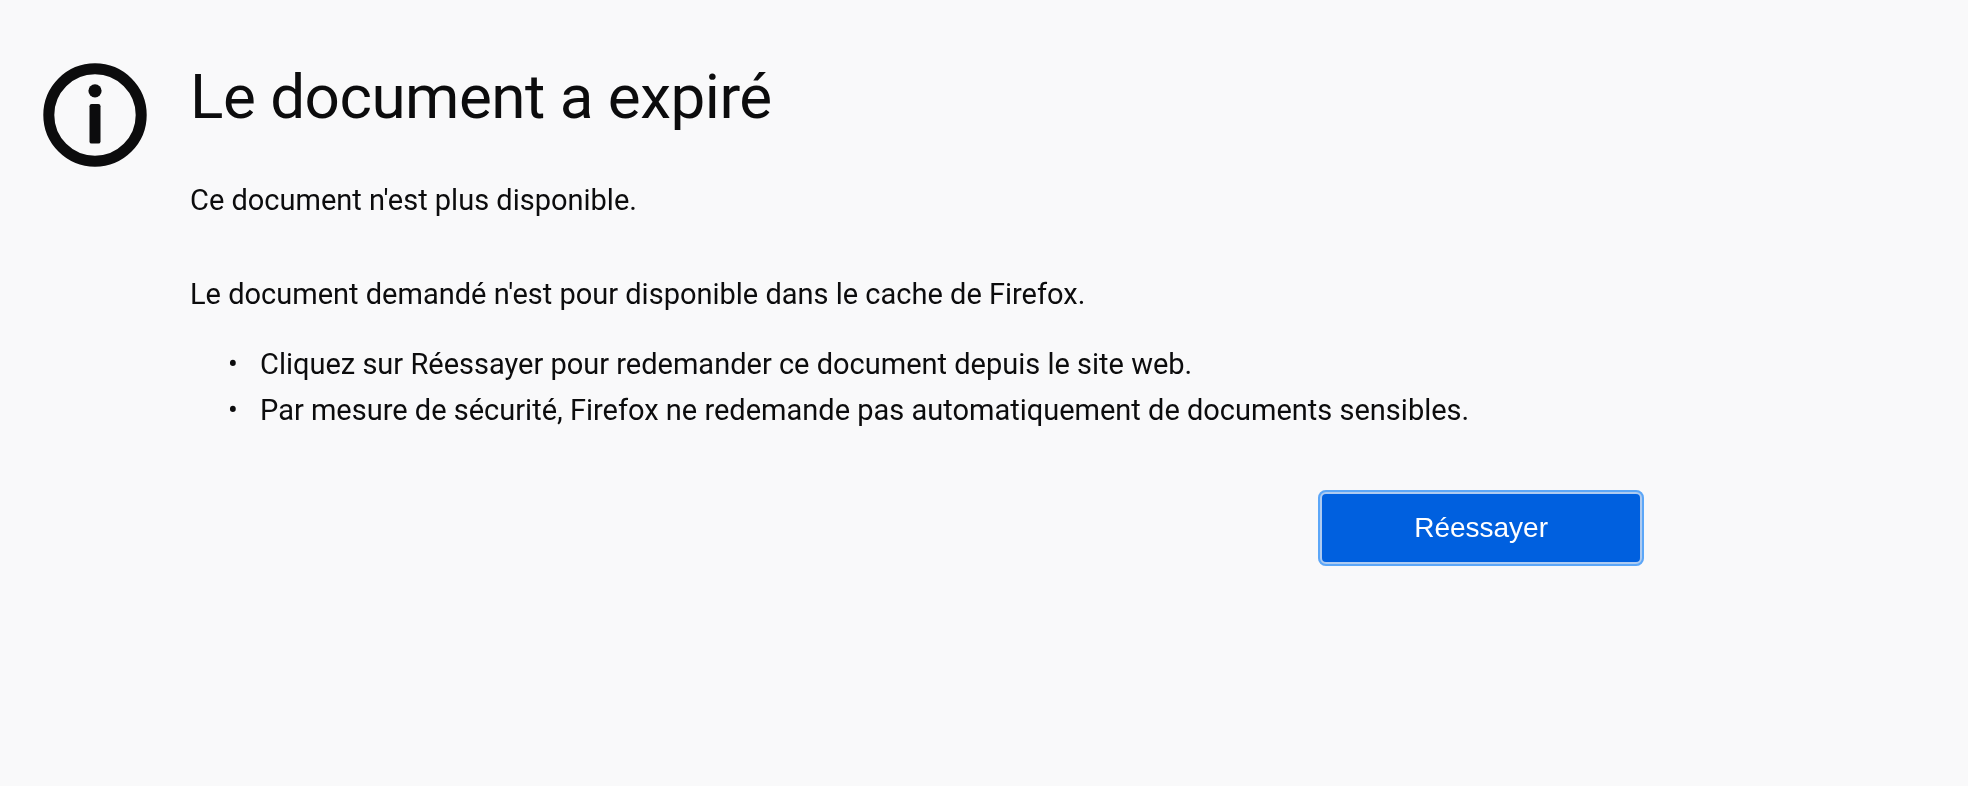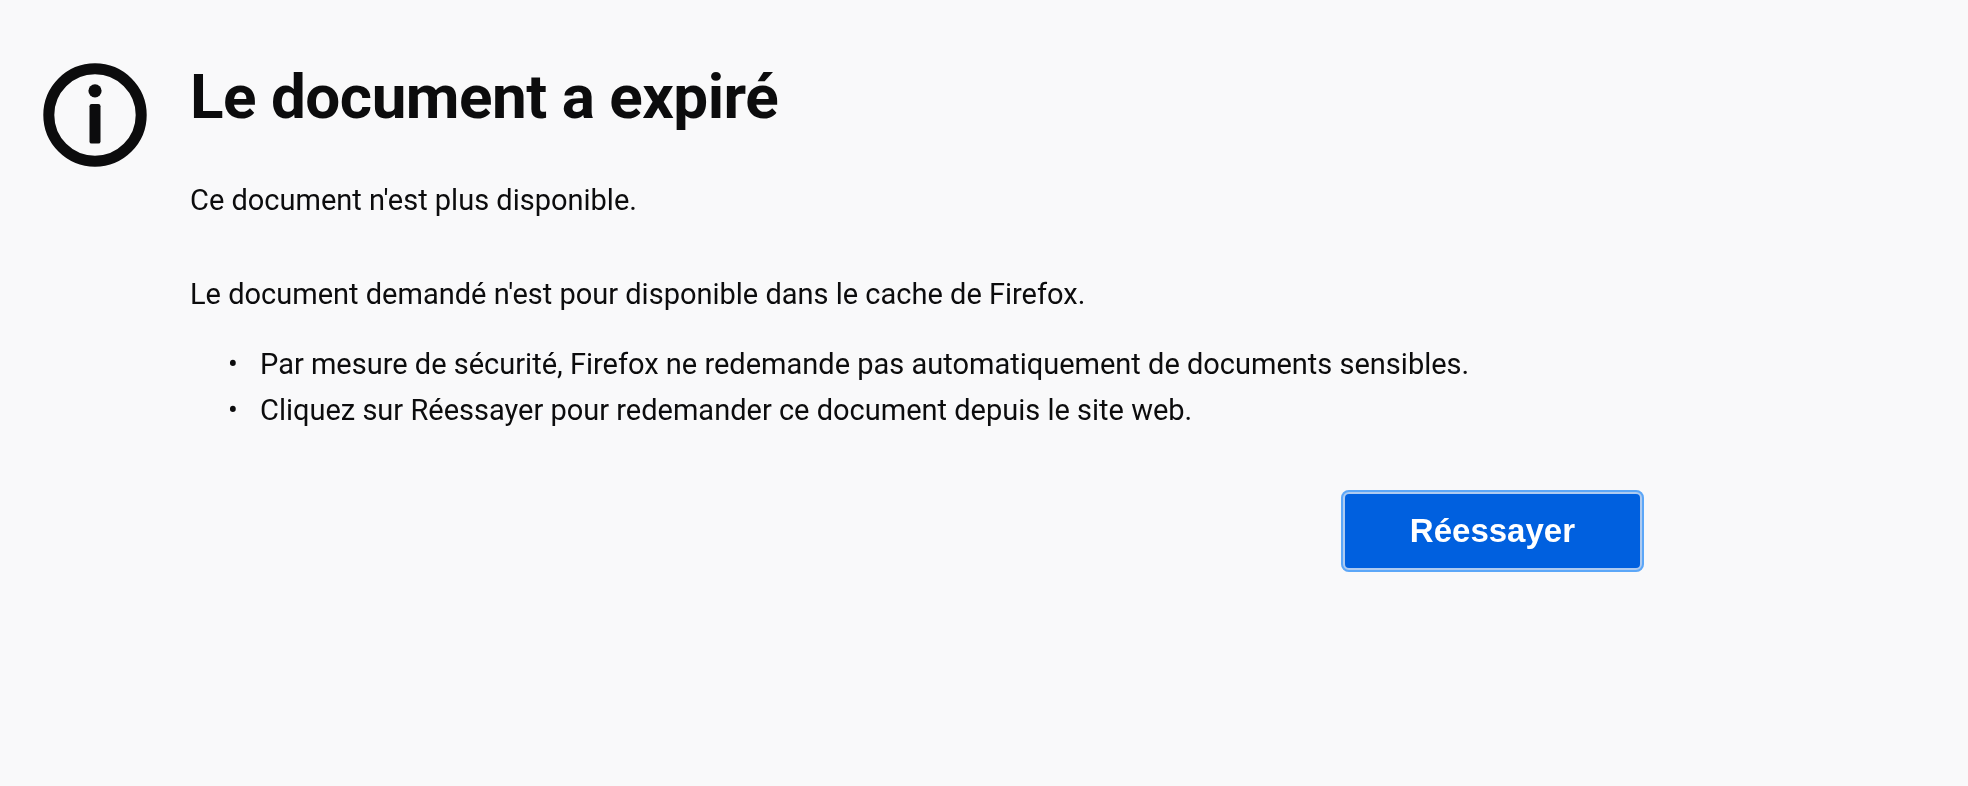--- a/index.html
+++ b/index.html
@@ -25,21 +25,21 @@
     .info-icon {
       width: 110px;
       height: 110px;
     }
     .content {
       flex: 1;
       max-width: 1450px;
     }
     .title {
       font-size: 62px;
-      font-weight: 700;
+      font-weight: 400;
       color: #0c0c0d;
       margin-bottom: 50px;
       letter-spacing: -0.5px;
     }
     .subtitle {
       font-size: 29px;
       color: #0c0c0d;
       margin-bottom: 60px;
     }
     .description {
@@ -67,23 +67,23 @@
     }
     .button-row {
       display: flex;
       justify-content: flex-end;
       margin-top: 40px;
     }
     .retry-button {
       background-color: #0060df;
       color: #ffffff;
       border: none;
-      font-size: 33px;
-      font-weight: 700;
-      padding: 18px 65px;
+      font-size: 28px;
+      font-weight: 400;
+      padding: 18px 92px;
       border-radius: 4px;
       cursor: pointer;
       box-shadow: 0 0 0 4px rgba(0, 96, 223, 0.3);
       outline: 2px solid rgba(10, 132, 255, 0.5);
       outline-offset: 2px;
     }
   </style>
 </head>
 <body>
 
@@ -93,20 +93,20 @@
       <circle cx="50" cy="50" r="42" stroke="#0c0c0d" stroke-width="10"></circle>
       <circle cx="50" cy="28" r="6" fill="#0c0c0d"></circle>
       <rect x="45" y="40" width="10" height="36" rx="2" fill="#0c0c0d"></rect>
     </svg>
   </div>
   <div class="content">
     <h1 class="title">Le document a expiré</h1>
     <p class="subtitle">Ce document n'est plus disponible.</p>
     <p class="description">Le document demandé n'est pour disponible dans le cache de Firefox.</p>
     <ul class="bullet-list">
+      <li>Cliquez sur Réessayer pour redemander ce document depuis le site web.</li>
       <li>Par mesure de sécurité, Firefox ne redemande pas automatiquement de documents sensibles.</li>
-      <li>Cliquez sur Réessayer pour redemander ce document depuis le site web.</li>
     </ul>
     <div class="button-row">
       <button class="retry-button">Réessayer</button>
     </div>
   </div>
 </div>
 
 </body></html>

